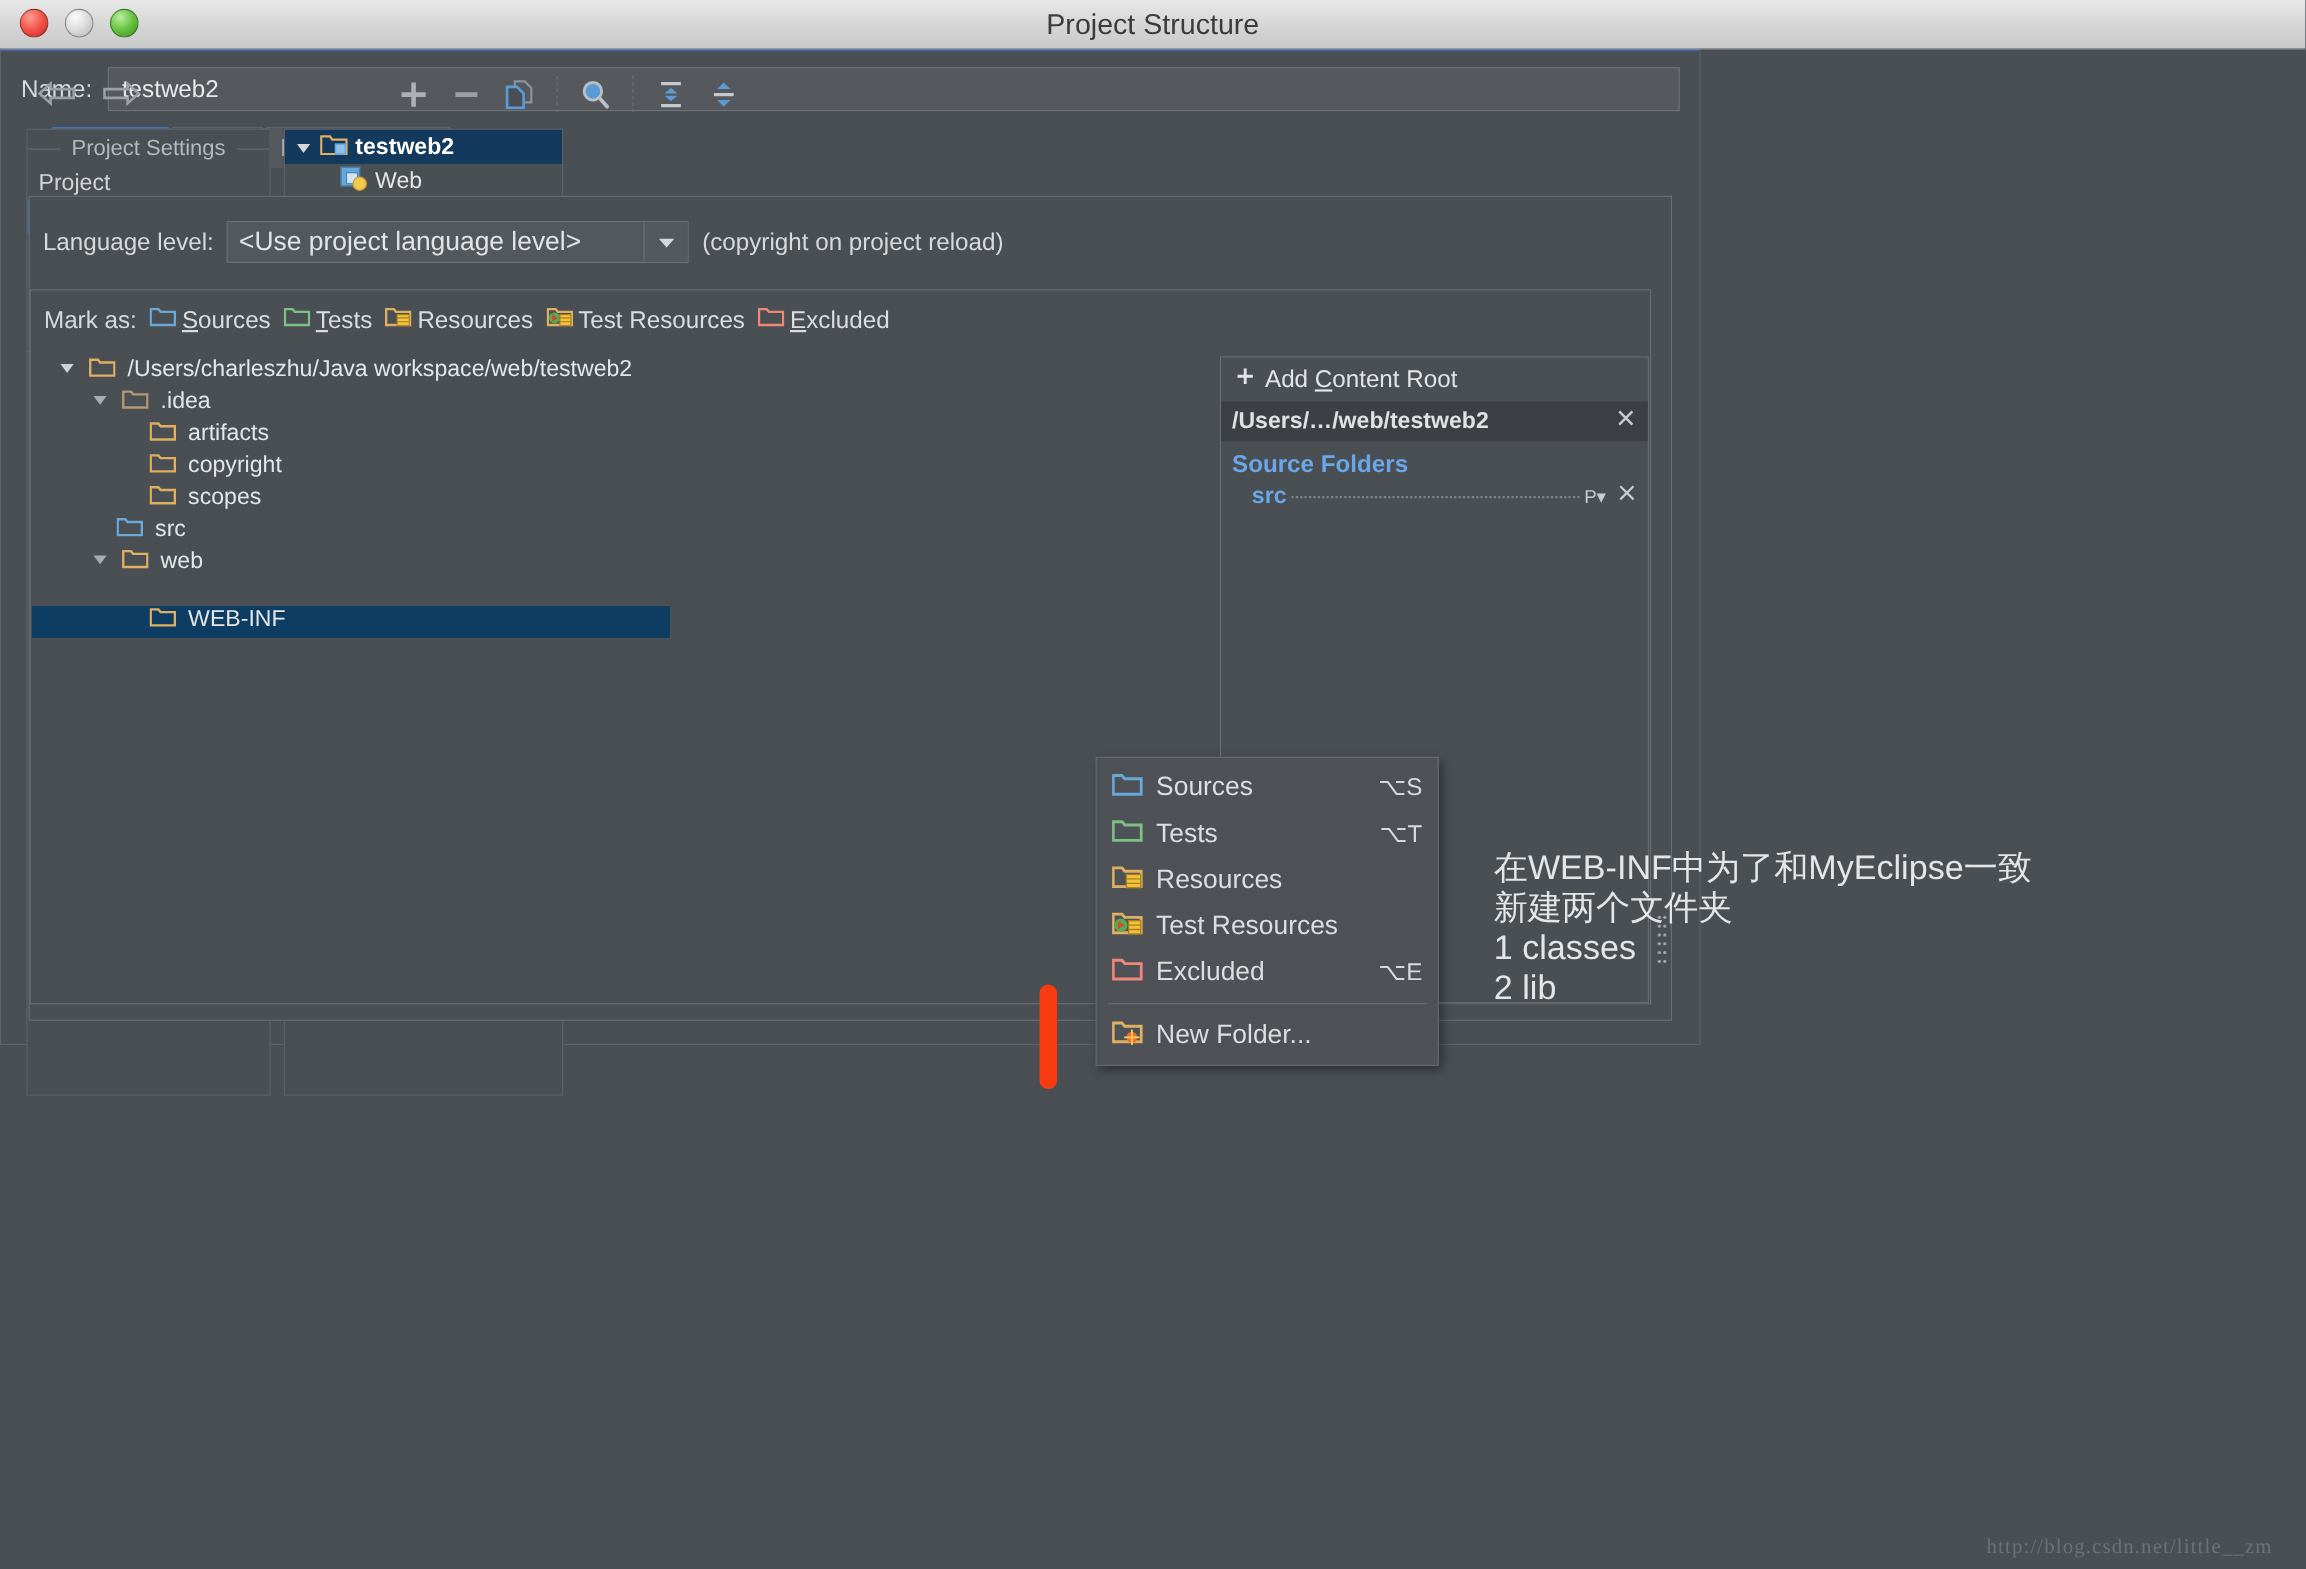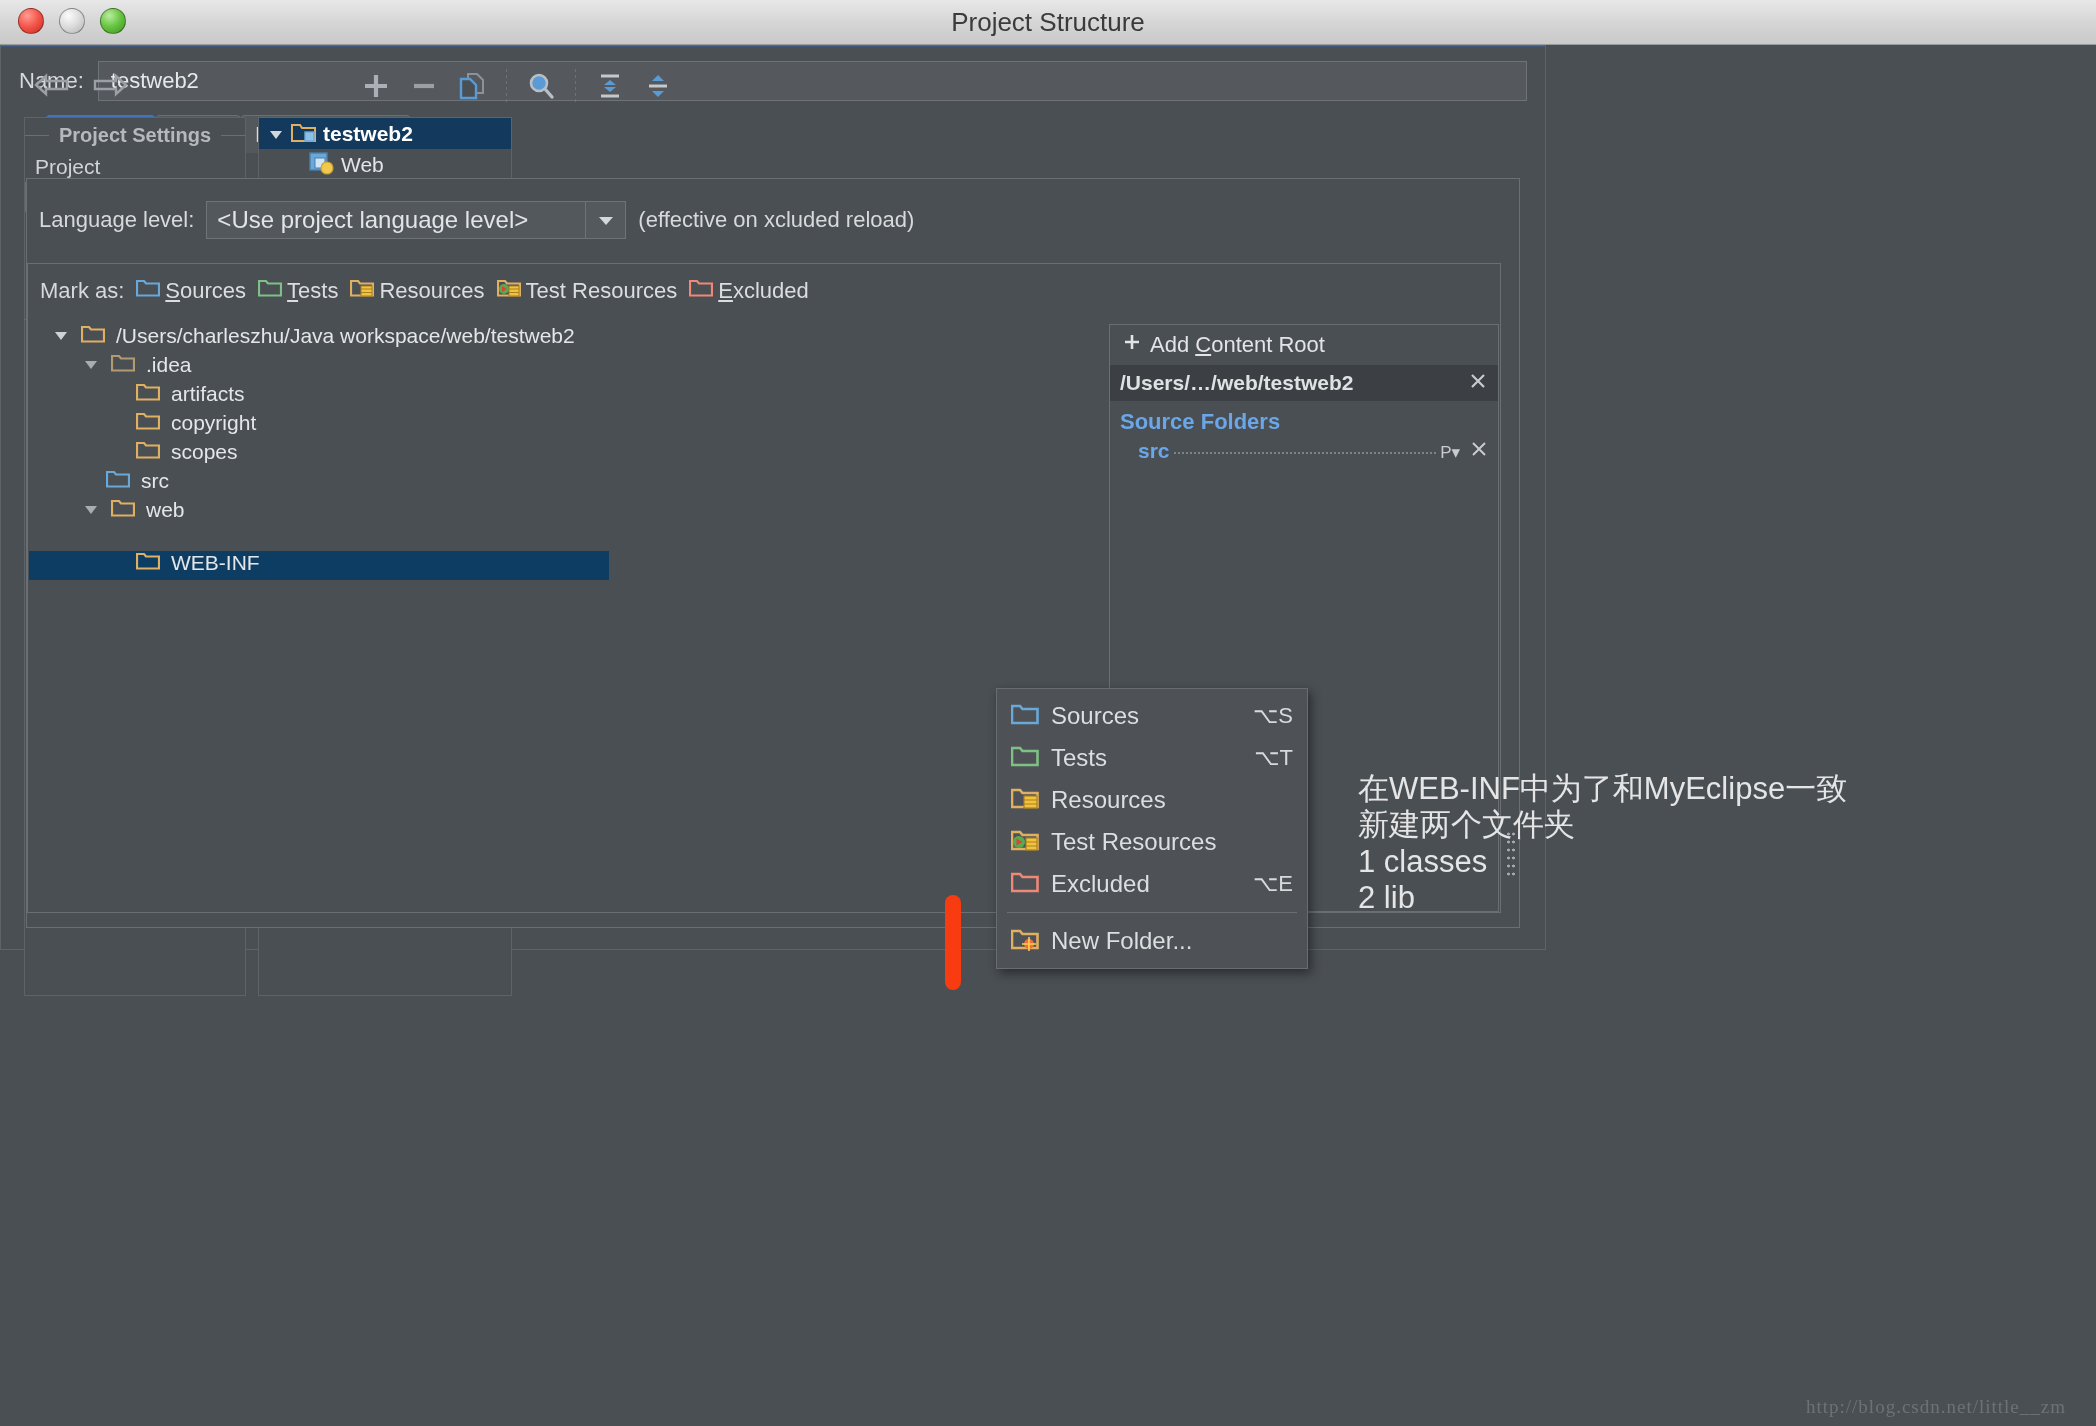--- a/index.html
+++ b/index.html
@@ -45,21 +45,21 @@
 
   
   .panel {
     position: absolute;
     background: #4a4f54;
     border: 1px solid #5e6369;
   }
   #settings-panel { left: 24px; top: 117px; width: 222px; height: 879px; }
   .group-header {
     position: relative; height: 34px; display: flex; align-items: center;
-    justify-content: center; color: #b6b9bc; font-size: 20px; font-weight: bold;
+    justify-content: center; color: #b6b9bc; font-size: 20px; font-weight: normal;
   }
   .group-header .ln { flex: 1; height: 1px; background: #6a6f75; }
   .group-header span { padding: 0 10px; white-space: nowrap; }
   .nav-item {
     height: 30px; line-height: 30px; padding-left: 10px;
     color: #d2d4d6; font-size: 21px; white-space: nowrap;
   }
   .nav-item.selected { background: #3d71c8; color: #ffffff; font-weight: bold; }
 
   
@@ -335,21 +335,21 @@
       <div class="lang-row">
         <div class="lang-label">Language level:</div>
         <div class="combo">
           <div class="val">&lt;Use project language level&gt;</div>
           <div class="drop">
             <svg width="18" height="12" viewBox="0 0 18 12">
                 <path d="M2 3 L16 3 L9 11 Z" fill="#d5d8da"></path>
               </svg>
           </div>
         </div>
-        <div class="lang-note">(effective on xcluded reload)</div>
+        <div class="lang-note">(copyright on project reload)</div>
       </div>
 
       <div id="markas-pane">
         <div class="markas-row">
           <div class="markas-label">Mark as:</div>
 
           <div class="mark-btn">
             <span>
               <svg width="24" height="20" viewBox="0 0 24 20">
                   <path d="M1 3 h7 l2 2.5 h13 v12 h-22 z" fill="none" stroke="#6aa8d8" stroke-width="2.2"></path>

